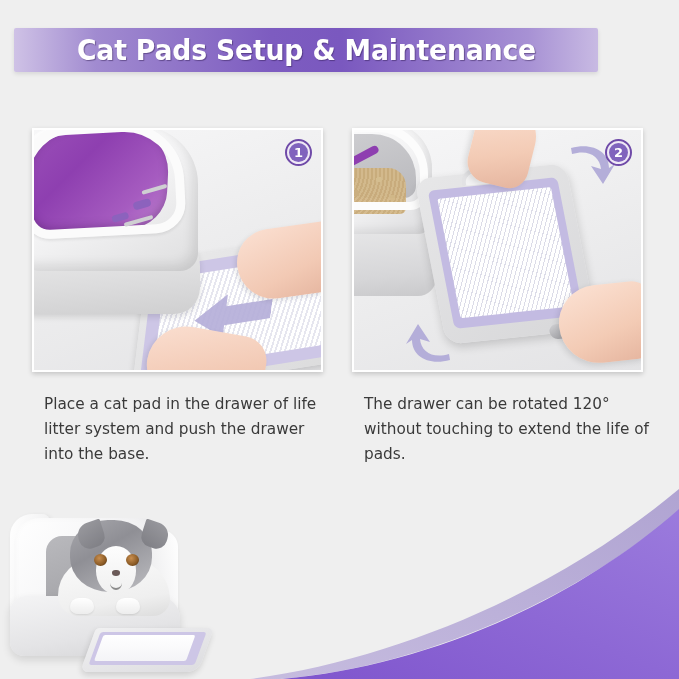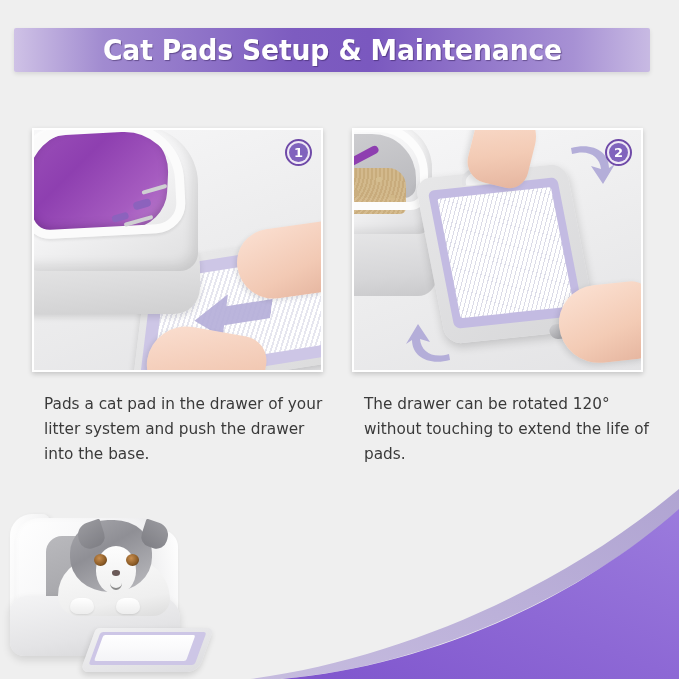--- a/index.html
+++ b/index.html
@@ -14,21 +14,21 @@
     overflow: hidden;
     font-family: "Liberation Sans", sans-serif;
     background: #efefef;
   }
 
   
   .banner {
     position: absolute;
     left: 14px;
     top: 28px;
-    width: 636px;
+    width: 584px;
     height: 44px;
     background: linear-gradient(to right,
         #cfc2e6 0%,
         #a18bd0 14%,
         #7d5cc0 44%,
         #7a58bf 56%,
         #a791d4 88%,
         #c8bae3 100%);
     border-radius: 2px;
     box-shadow: 0 2px 4px rgba(0,0,0,0.10);
@@ -588,21 +588,21 @@
       </div>
 
       <div class="badge">
         <div class="badge-inner">2</div>
       </div>
     </div>
   </div>
 </div>
 
 <div class="captions">
-  <div class="caption c1">Pads a  cat pad in the drawer of your litter system and push the drawer into the base.</div>
+  <div class="caption c1">Place a  cat pad in the drawer of life litter system and push the drawer into the base.</div>
   <div class="caption c2">The drawer can be rotated 120° without touching to extend the life of pads.</div>
 </div>
 
 <svg class="swoosh" viewBox="0 0 679 190" preserveAspectRatio="none">
   <defs>
     <linearGradient id="gMain" x1="0" y1="1" x2="1" y2="0">
       <stop offset="0%" stop-color="#7f55cd"></stop>
       <stop offset="100%" stop-color="#9b7bdd"></stop>
     </linearGradient>
     <linearGradient id="gLight" x1="0" y1="1" x2="1" y2="0">

